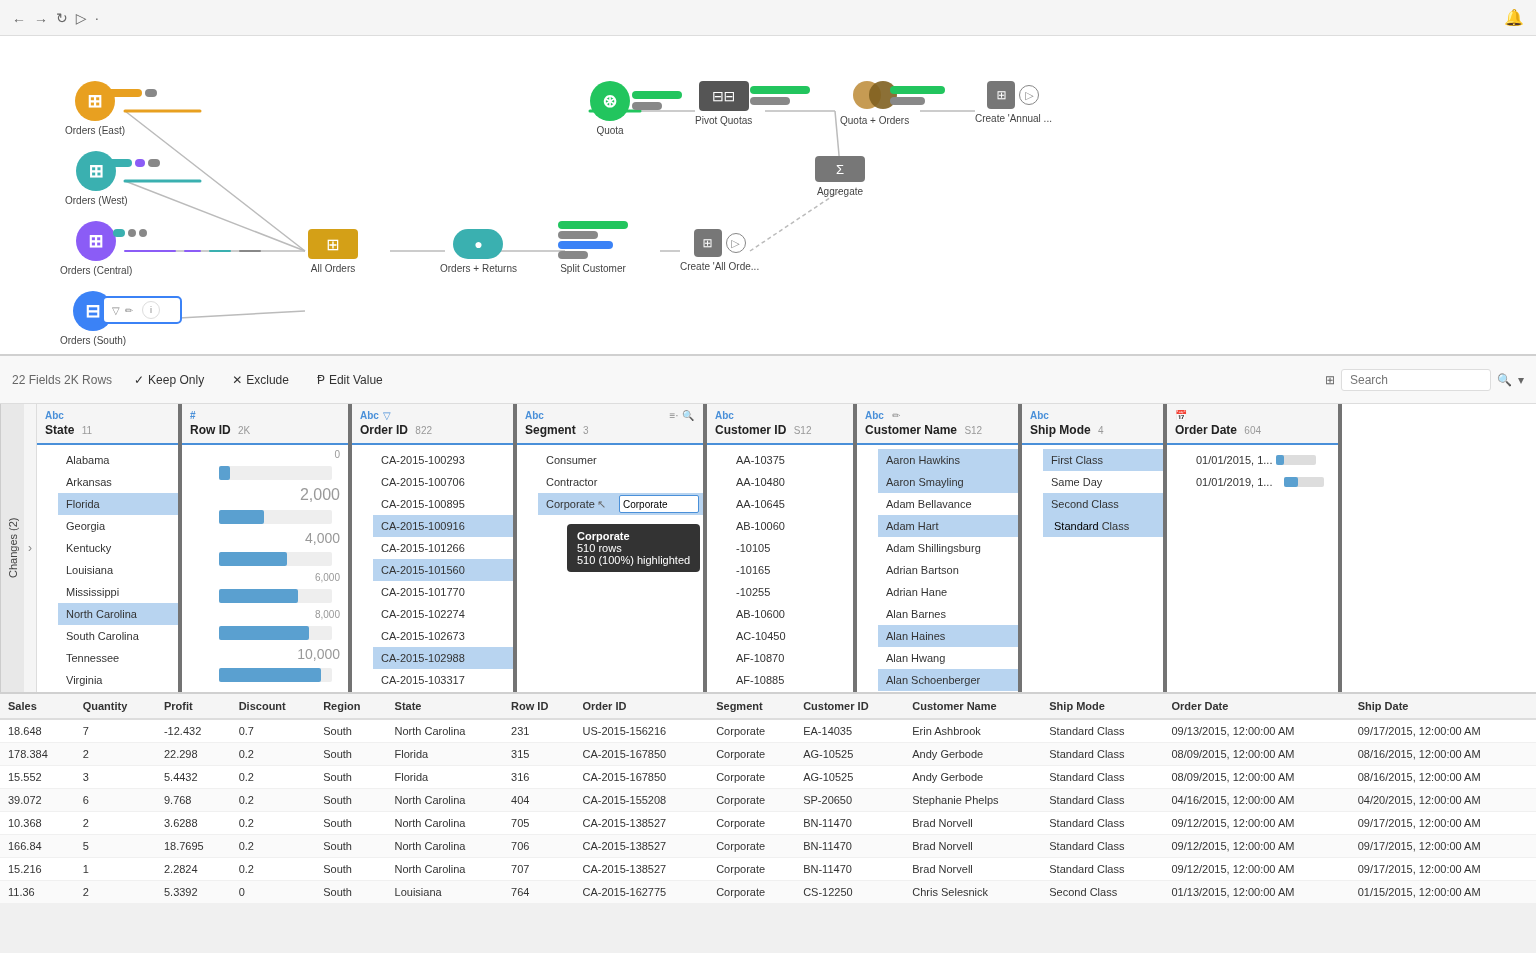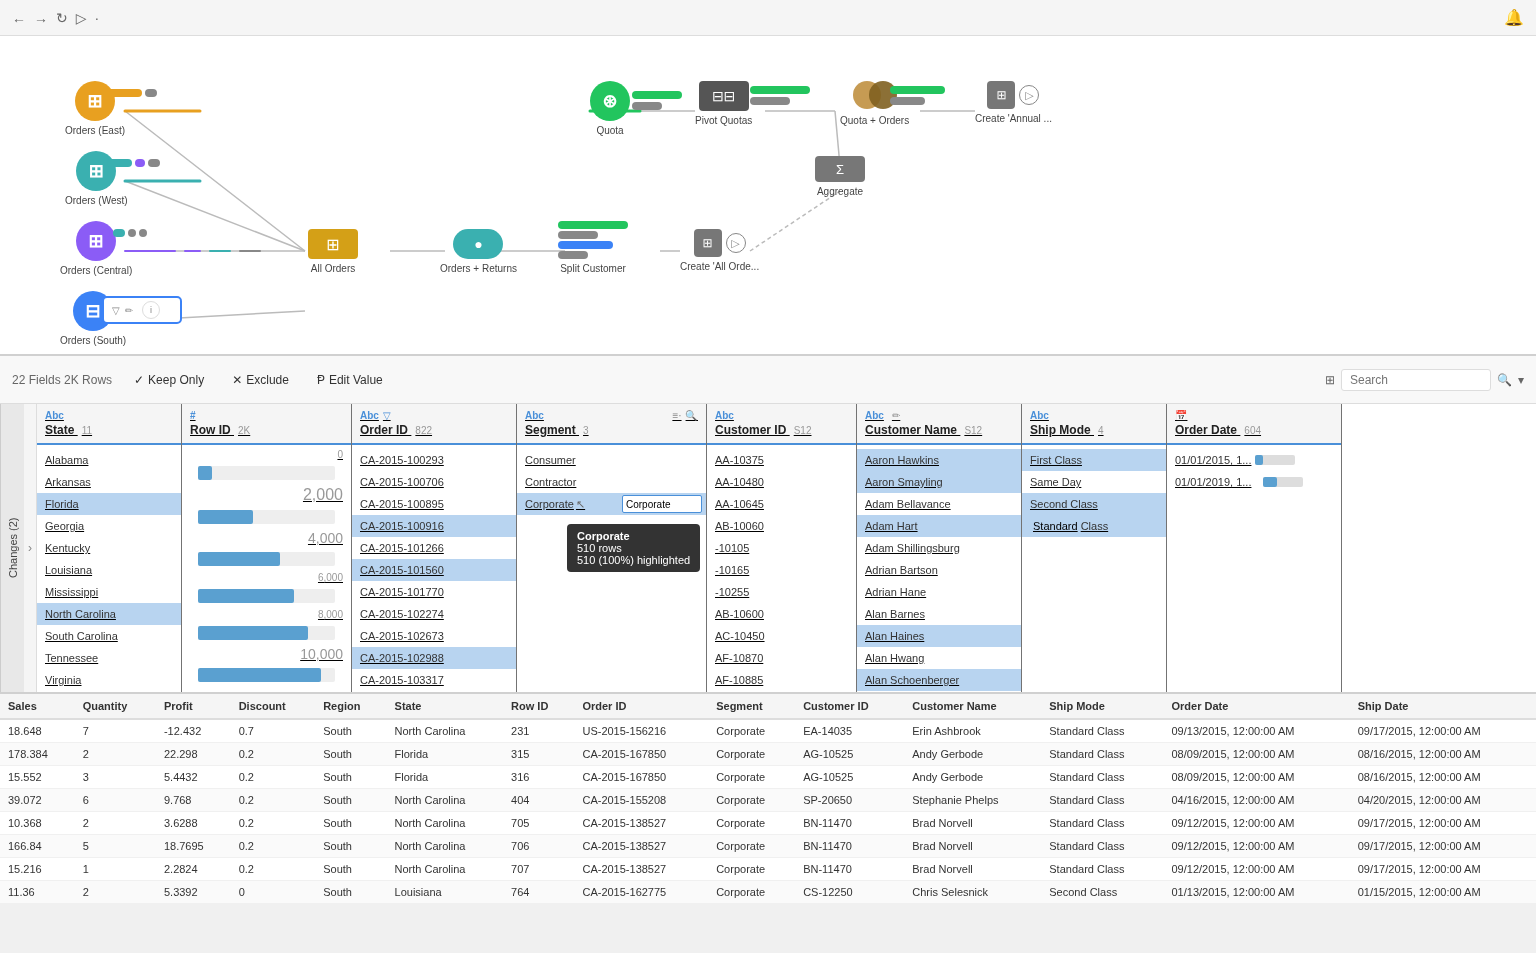--- a/index.html
+++ b/index.html
@@ -117,26 +117,25 @@
     }
 
     .columns-container {
       display: flex;
       overflow-x: auto;
       flex: 1;
       background: white;
     }
 
     .data-column {
-      border-right: 1px solid #737373;
+      border-right: 4px solid #737373;
       min-width: 155px;
       display: flex;
       flex-direction: column;
       font-size: 11px;
-      text-decoration: underline;
     }
 
     .col-header {
       background: #f5f5f5;
       border-bottom: 2px solid #4a90d9;
       padding: 6px 8px;
       display: flex;
       flex-direction: column;
     }
 
@@ -159,20 +158,21 @@
       font-size: 10px;
       color: #999;
       margin-left: 4px;
       font-weight: normal;
     }
 
     .col-values {
       flex: 1;
       overflow-y: hidden;
       padding: 4px 0;
+      margin-left: 21px;
     }
 
     .col-value-row {
       display: flex;
       align-items: center;
       padding: 2px 8px;
       font-size: 11px;
       height: 22px;
     }
 

